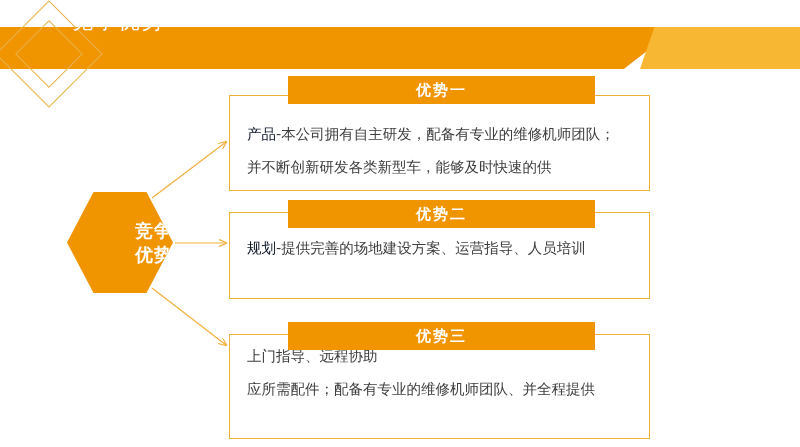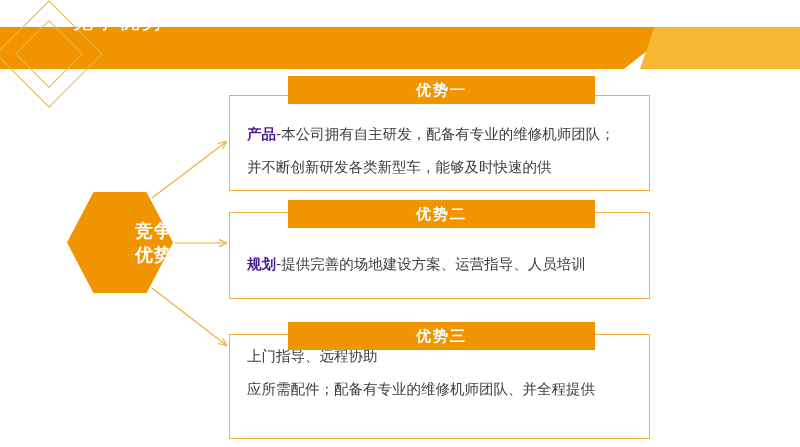--- a/index.html
+++ b/index.html
@@ -145,25 +145,25 @@
   .card-body {
     position: absolute;
     left: 247px;
     width: 390px;
     color: #3d3d3d;
     font-size: 14.5px;
     line-height: 33px;
     z-index: 3;
   }
   .body-1 { top: 118px; }
-  .body-2 { top: 248px; }
+  .body-2 { top: 232px; }
   .body-3 { top: 340px; }
   .card-body .lead {
-    font-weight: bold;
-    color: #4c1d95;
+    font-weight: normal;
+    color: #0f172a;
   }
 </style>
 </head>
 <body>
 
 <div id="slide">
 
   <div class="banner-wrap">
     <div class="banner-main"></div>
     <div class="banner-tail"></div>

